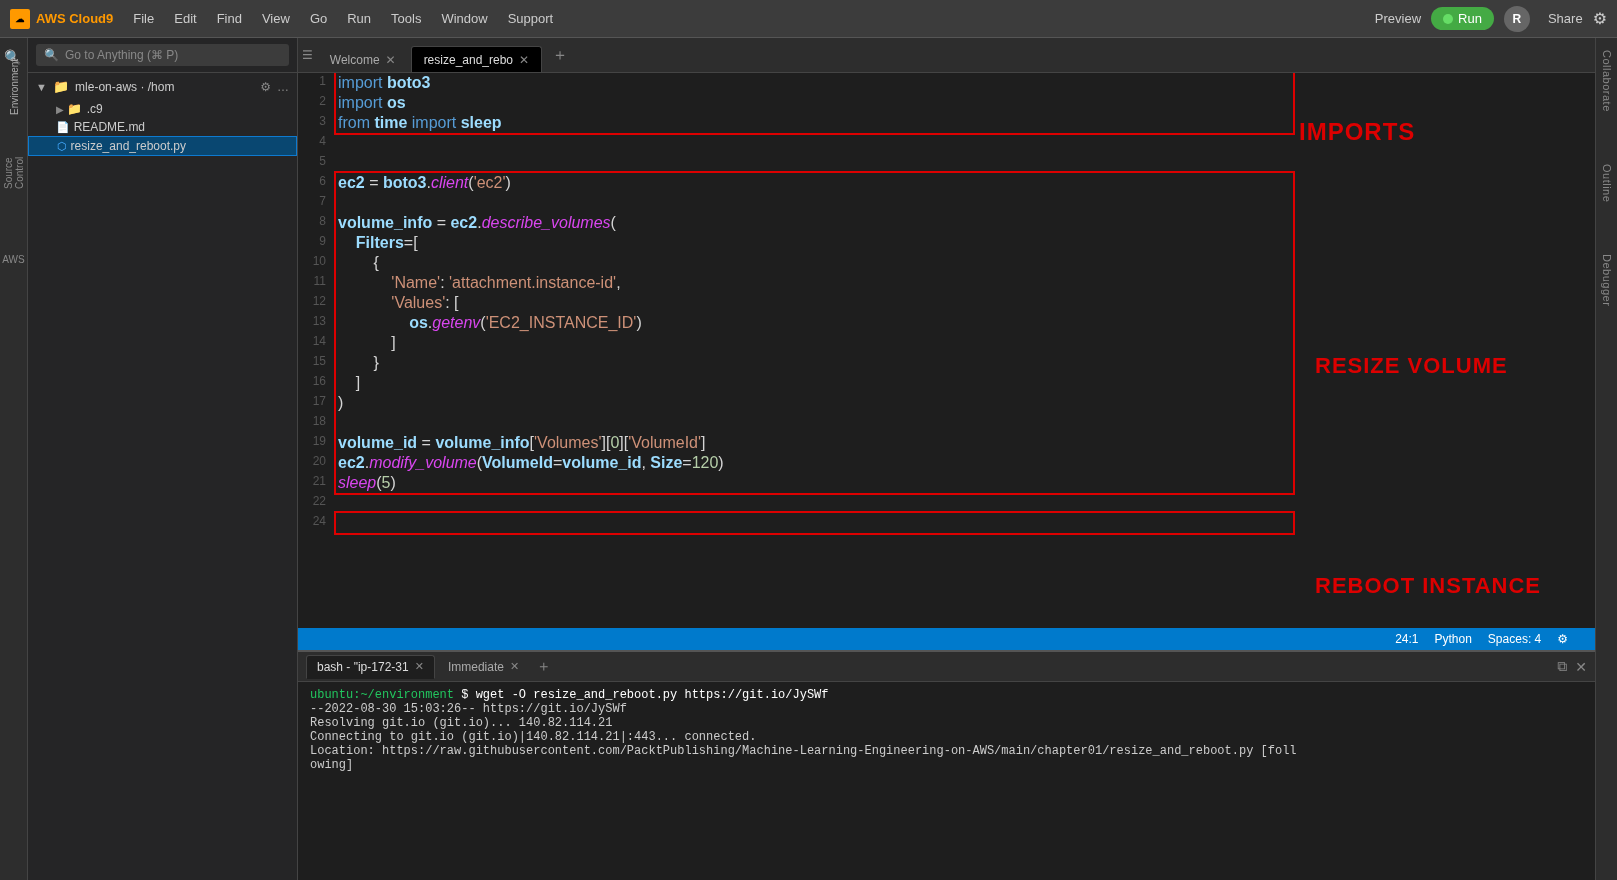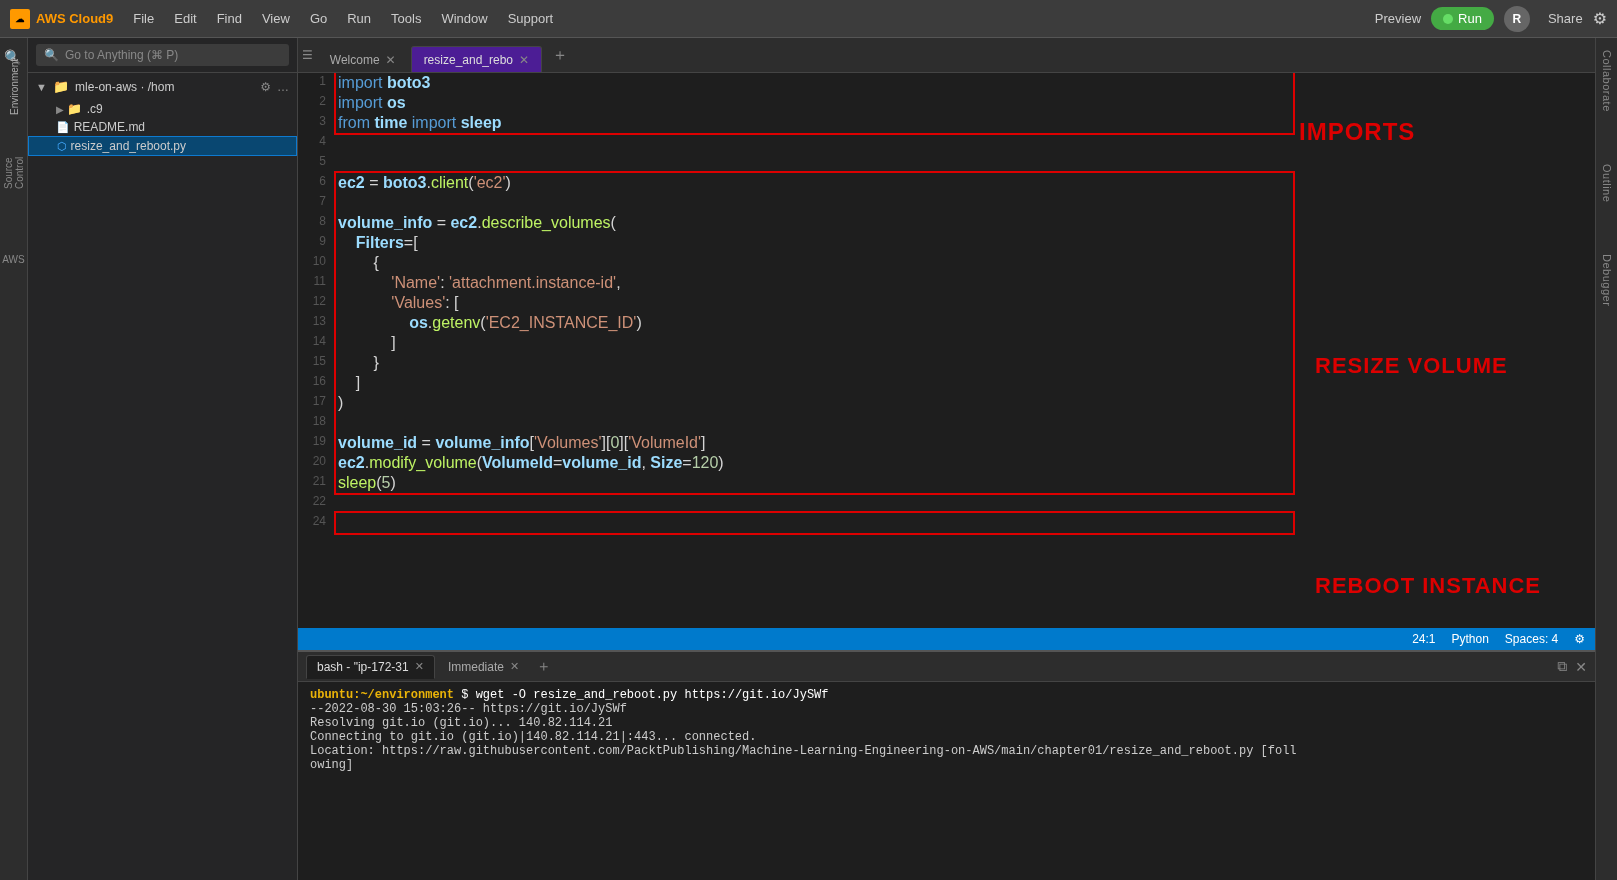--- a/index.html
+++ b/index.html
@@ -90,53 +90,53 @@
     }
     .tab {
       display: flex; align-items: center; gap: 6px;
       padding: 6px 12px 5px;
       font-size: 12px; color: #aaa; cursor: pointer;
       border-top: 1px solid transparent;
       border-left: 1px solid transparent;
       border-right: 1px solid transparent;
       margin-right: 2px; border-radius: 3px 3px 0 0;
     }
-    .tab.active { background: #4c1d95; color: #ddd; border-color: #444 #444 #1e1e1e; margin-top: 35px; }
+    .tab.active { background: #000000; color: #ddd; border-color: #444 #444 #1e1e1e; margin-top: 35px; }
     .tab-close { font-size: 12px; color: #888; }
     .tab-new { width: 24px; height: 24px; display: flex; align-items: center; justify-content: center; color: #888; cursor: pointer; font-size: 16px; margin-left: 4px; align-self: center; }
 
     .code-lines { display: flex; flex-direction: column; }
     .code-line {
       display: flex; align-items: stretch; min-height: 20px;
     }
     .line-num {
       width: 36px; min-width: 36px;
       color: #555; font-size: 12px; text-align: right;
       padding-right: 8px; padding-top: 1px;
       user-select: none; flex-shrink: 0;
       background: #1e1e1e;
     }
     .line-content {
       flex: 1; padding: 1px 4px; color: #d4d4d4; white-space: pre;
     }
 
     
     .kw { color: #569cd6; }
-    .fn { color: #bef264; }
+    .fn { color: #d946ef; font-style: italic; }
     .str { color: #ce9178; }
     .num { color: #b5cea8; }
     .var { color: #9cdcfe; font-weight: bold; }
 
     
     #status-bar {
       height: 22px;
       background: #007acc;
       display: flex;
       align-items: center;
-      padding: 0 10px;
+      padding: 0 27px;
       font-size: 12px;
       color: #fff;
       flex-shrink: 0;
       justify-content: flex-end;
       gap: 16px;
     }
     .status-item { color: #fff; font-size: 12px; }
 
     
     #terminal-area {
@@ -166,21 +166,21 @@
     .term-new { margin-left: 4px; color: #888; font-size: 15px; cursor: pointer; }
     .term-right { flex: 1; display: flex; justify-content: flex-end; align-items: center; padding-right: 8px; gap: 8px; }
     .term-btn { color: #888; font-size: 14px; cursor: pointer; }
 
     #terminal-content {
       flex: 1; overflow-y: auto; padding: 6px 12px;
       font-family: 'Courier New', Courier, monospace;
       font-size: 12px; color: #ccc;
       background: #1e1e1e;
     }
-    .term-prompt { color: #eab308; font-weight: bold; }
+    .term-prompt { color: #22c55e; }
     .term-cmd { color: #fff; }
     .term-output { color: #ccc; }
 
     
     #right-sidebar {
       width: 22px;
       background: #2d2d2d;
       border-left: 1px solid #444;
       display: flex;
       flex-direction: column;

